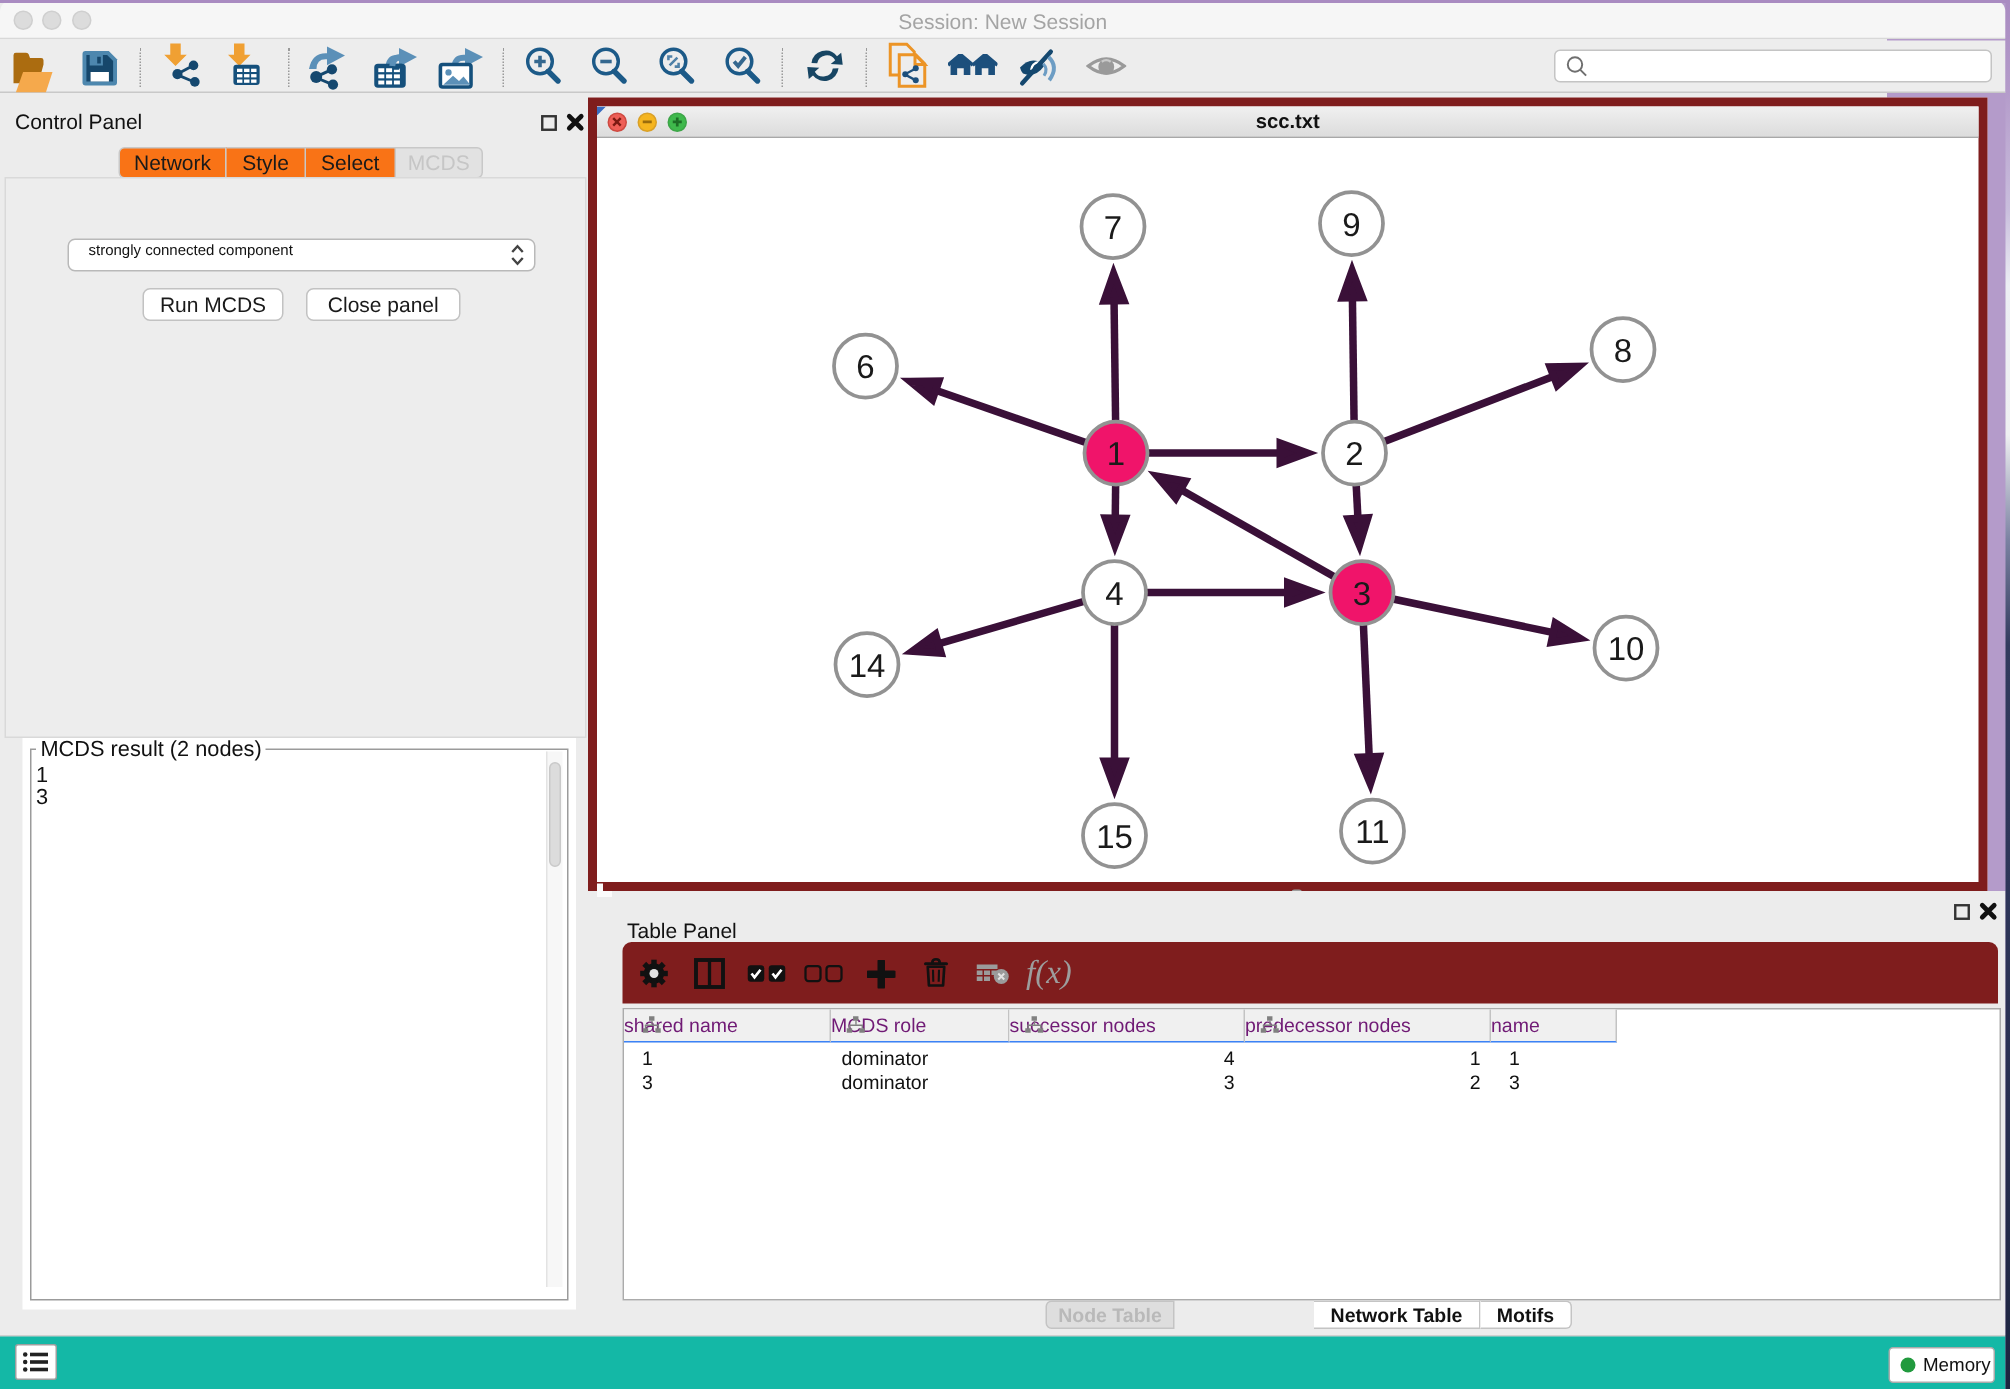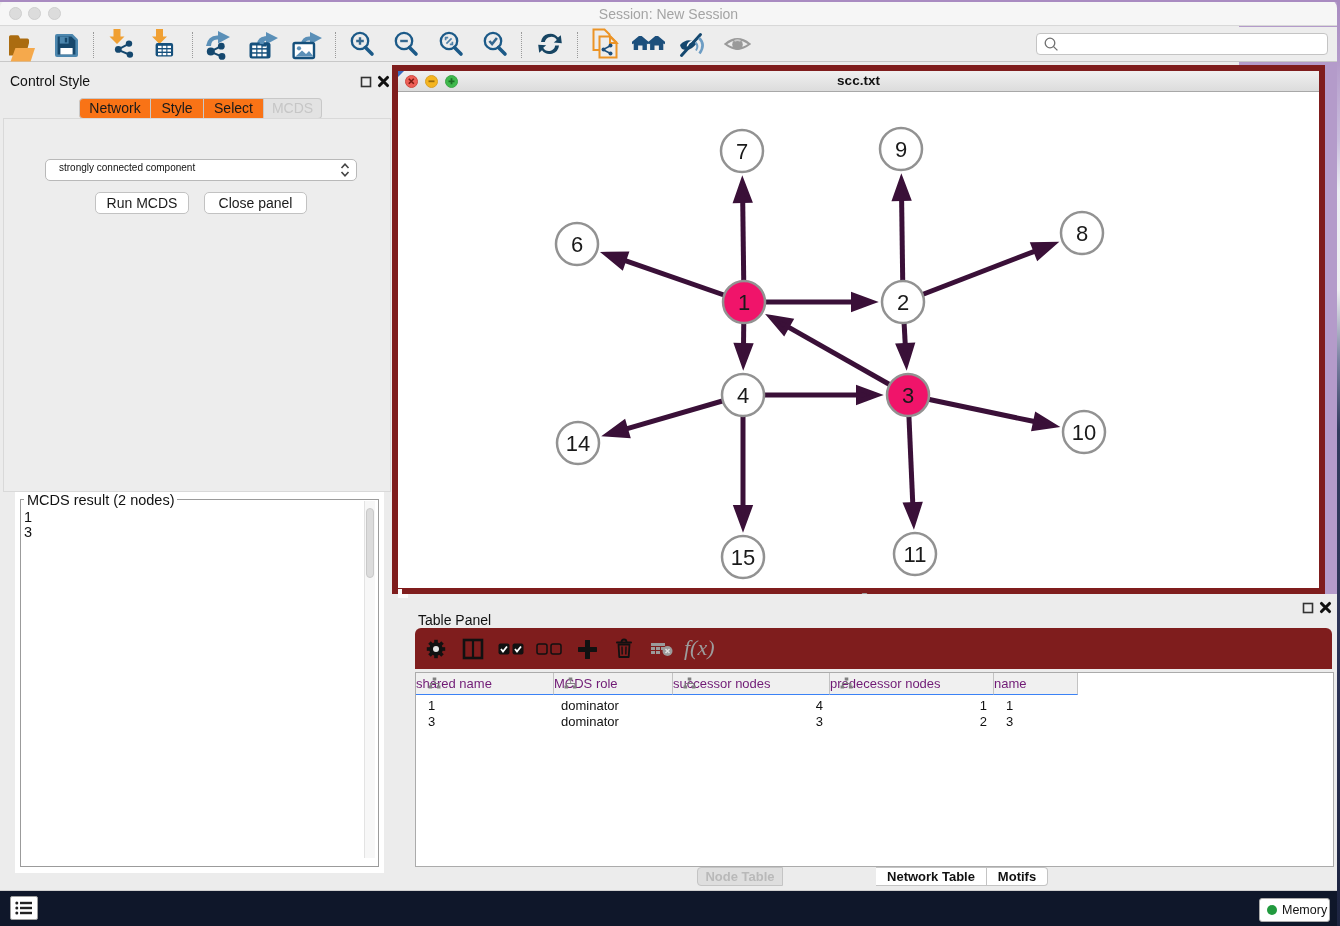--- a/index.html
+++ b/index.html
@@ -1,18 +1,18 @@
 <!DOCTYPE html>
 <html><head>
 <meta charset="utf-8">
 <style>
   html,body{margin:0;padding:0;}
   body{width:1340px;height:926px;position:relative;overflow:hidden;
        font-family:"Liberation Sans",sans-serif;background:#b49bca;}
-  #app{position:absolute;left:0;top:0;width:1239px;height:926px;background:#ececec;}
+  #app{position:absolute;left:0;top:0;width:1239px;height:926px;background:#ececec;padding-left:19px;}
   #titlebar{position:absolute;left:0;top:0;width:1337px;height:26px;background:#f6f6f6;
        border-radius:8px 8px 0 0;border-bottom:1px solid #d8d8d8;box-sizing:border-box;}
   #purpletop{position:absolute;left:0;top:0;width:1340px;height:2px;background:#a98bc1;z-index:50;}
   #purpleright{position:absolute;left:1337px;top:0;width:3px;height:926px;z-index:50;background:linear-gradient(#a98bc1 0px,#b49bca 60px,#c9bedd 140px,#eceef4 190px,#eff0f2 290px,#7b82a2 360px,#323b5e 430px,#2a3154 700px,#1d2440 926px);}
   .tl{position:absolute;top:7px;width:13px;height:13px;border-radius:50%;
       background:#dcdcdc;border:1px solid #cfcfcf;box-sizing:border-box;}
   #wtitle{position:absolute;top:6px;left:0;width:1337px;text-align:center;
       font-size:14px;color:#a4a4a4;}
   #toolbar{position:absolute;left:0;top:27px;width:1337px;height:35px;background:#ededed;
       border-bottom:1px solid #c8c8c8;box-sizing:border-box;}
@@ -35,21 +35,21 @@
       background:linear-gradient(#f0f0f0,#dcdcdc);border-bottom:1px solid #a8a8a8;box-sizing:border-box;}
   .wbtn{position:absolute;top:3.5px;width:13px;height:13px;border-radius:50%;box-sizing:border-box;}
   
   #tpanel{position:absolute;left:408px;top:594px;width:929px;height:296px;background:#ececec;}
   #ttoolbar{position:absolute;left:7px;top:34px;width:917px;height:41px;background:#7f1d1d;border-radius:6px 6px 0 0;}
   #ttable{position:absolute;left:7px;top:78px;width:917px;height:193px;background:#ffffff;border:1px solid #ababab;}
   .th{position:absolute;top:0;height:22px;background:#f0f0f0;border-right:1px solid #c3c3c3;border-bottom:1px solid #3b82f6;
       box-sizing:border-box;font-size:13px;text-align:left;line-height:21px;color:#701a75;}
   .btab{position:absolute;top:273px;height:19px;box-sizing:border-box;background:#fff;
       border:1px solid #c4c4c4;font-size:13px;font-weight:bold;text-align:center;line-height:17px;color:#111;}
-  #statusbar{position:absolute;left:0;top:890px;width:1337px;height:36px;background:#0f172a;
+  #statusbar{position:absolute;left:0;top:890px;width:1337px;height:36px;background:#14b8a6;
       border-top:1px solid #cfcfcf;}
   svg{display:block;}
 </style>
 </head>
 <body>
 <div id="app">
   <div id="purpletop"></div>
   <div id="purpleright"></div>
 
   <div id="titlebar">
@@ -211,21 +211,21 @@
     <div class="sep" style="left:577px;"></div>
     <div id="searchbox">
       <svg width="17" height="17" style="position:absolute;left:6px;top:2px" viewBox="0 0 17 17">
         <circle cx="7" cy="7" r="4.8" fill="none" stroke="#6f6f6f" stroke-width="1.3"></circle>
         <line x1="10.6" y1="10.6" x2="14.4" y2="14.4" stroke="#6f6f6f" stroke-width="1.3"></line>
       </svg>
     </div>
   </div>
 
   <div id="cpanel">
-    <div style="position:absolute;left:10px;top:11px;font-size:14px;color:#111;">Control Style</div>
+    <div style="position:absolute;left:10px;top:11px;font-size:14px;color:#111;">Control Panel</div>
     <svg width="12" height="12" style="position:absolute;left:360px;top:14px" viewBox="0 0 12 12">
       <rect x="1.5" y="1.5" width="9" height="9" fill="none" stroke="#333" stroke-width="1.6"></rect>
     </svg>
     <svg width="13" height="13" style="position:absolute;left:377px;top:13px" viewBox="0 0 13 13">
       <path d="M2.5 2.5 L10.5 10.5 M10.5 2.5 L2.5 10.5" stroke="#111" stroke-width="3.1" stroke-linecap="round"></path>
     </svg>
 
     <div class="tab" style="left:79px;width:72px;border-radius:4px 0 0 4px;">Network</div>
     <div class="tab" style="left:151px;width:53px;border-left:none;">Style</div>
     <div class="tab" style="left:204px;width:60px;border-left:none;">Select</div>

